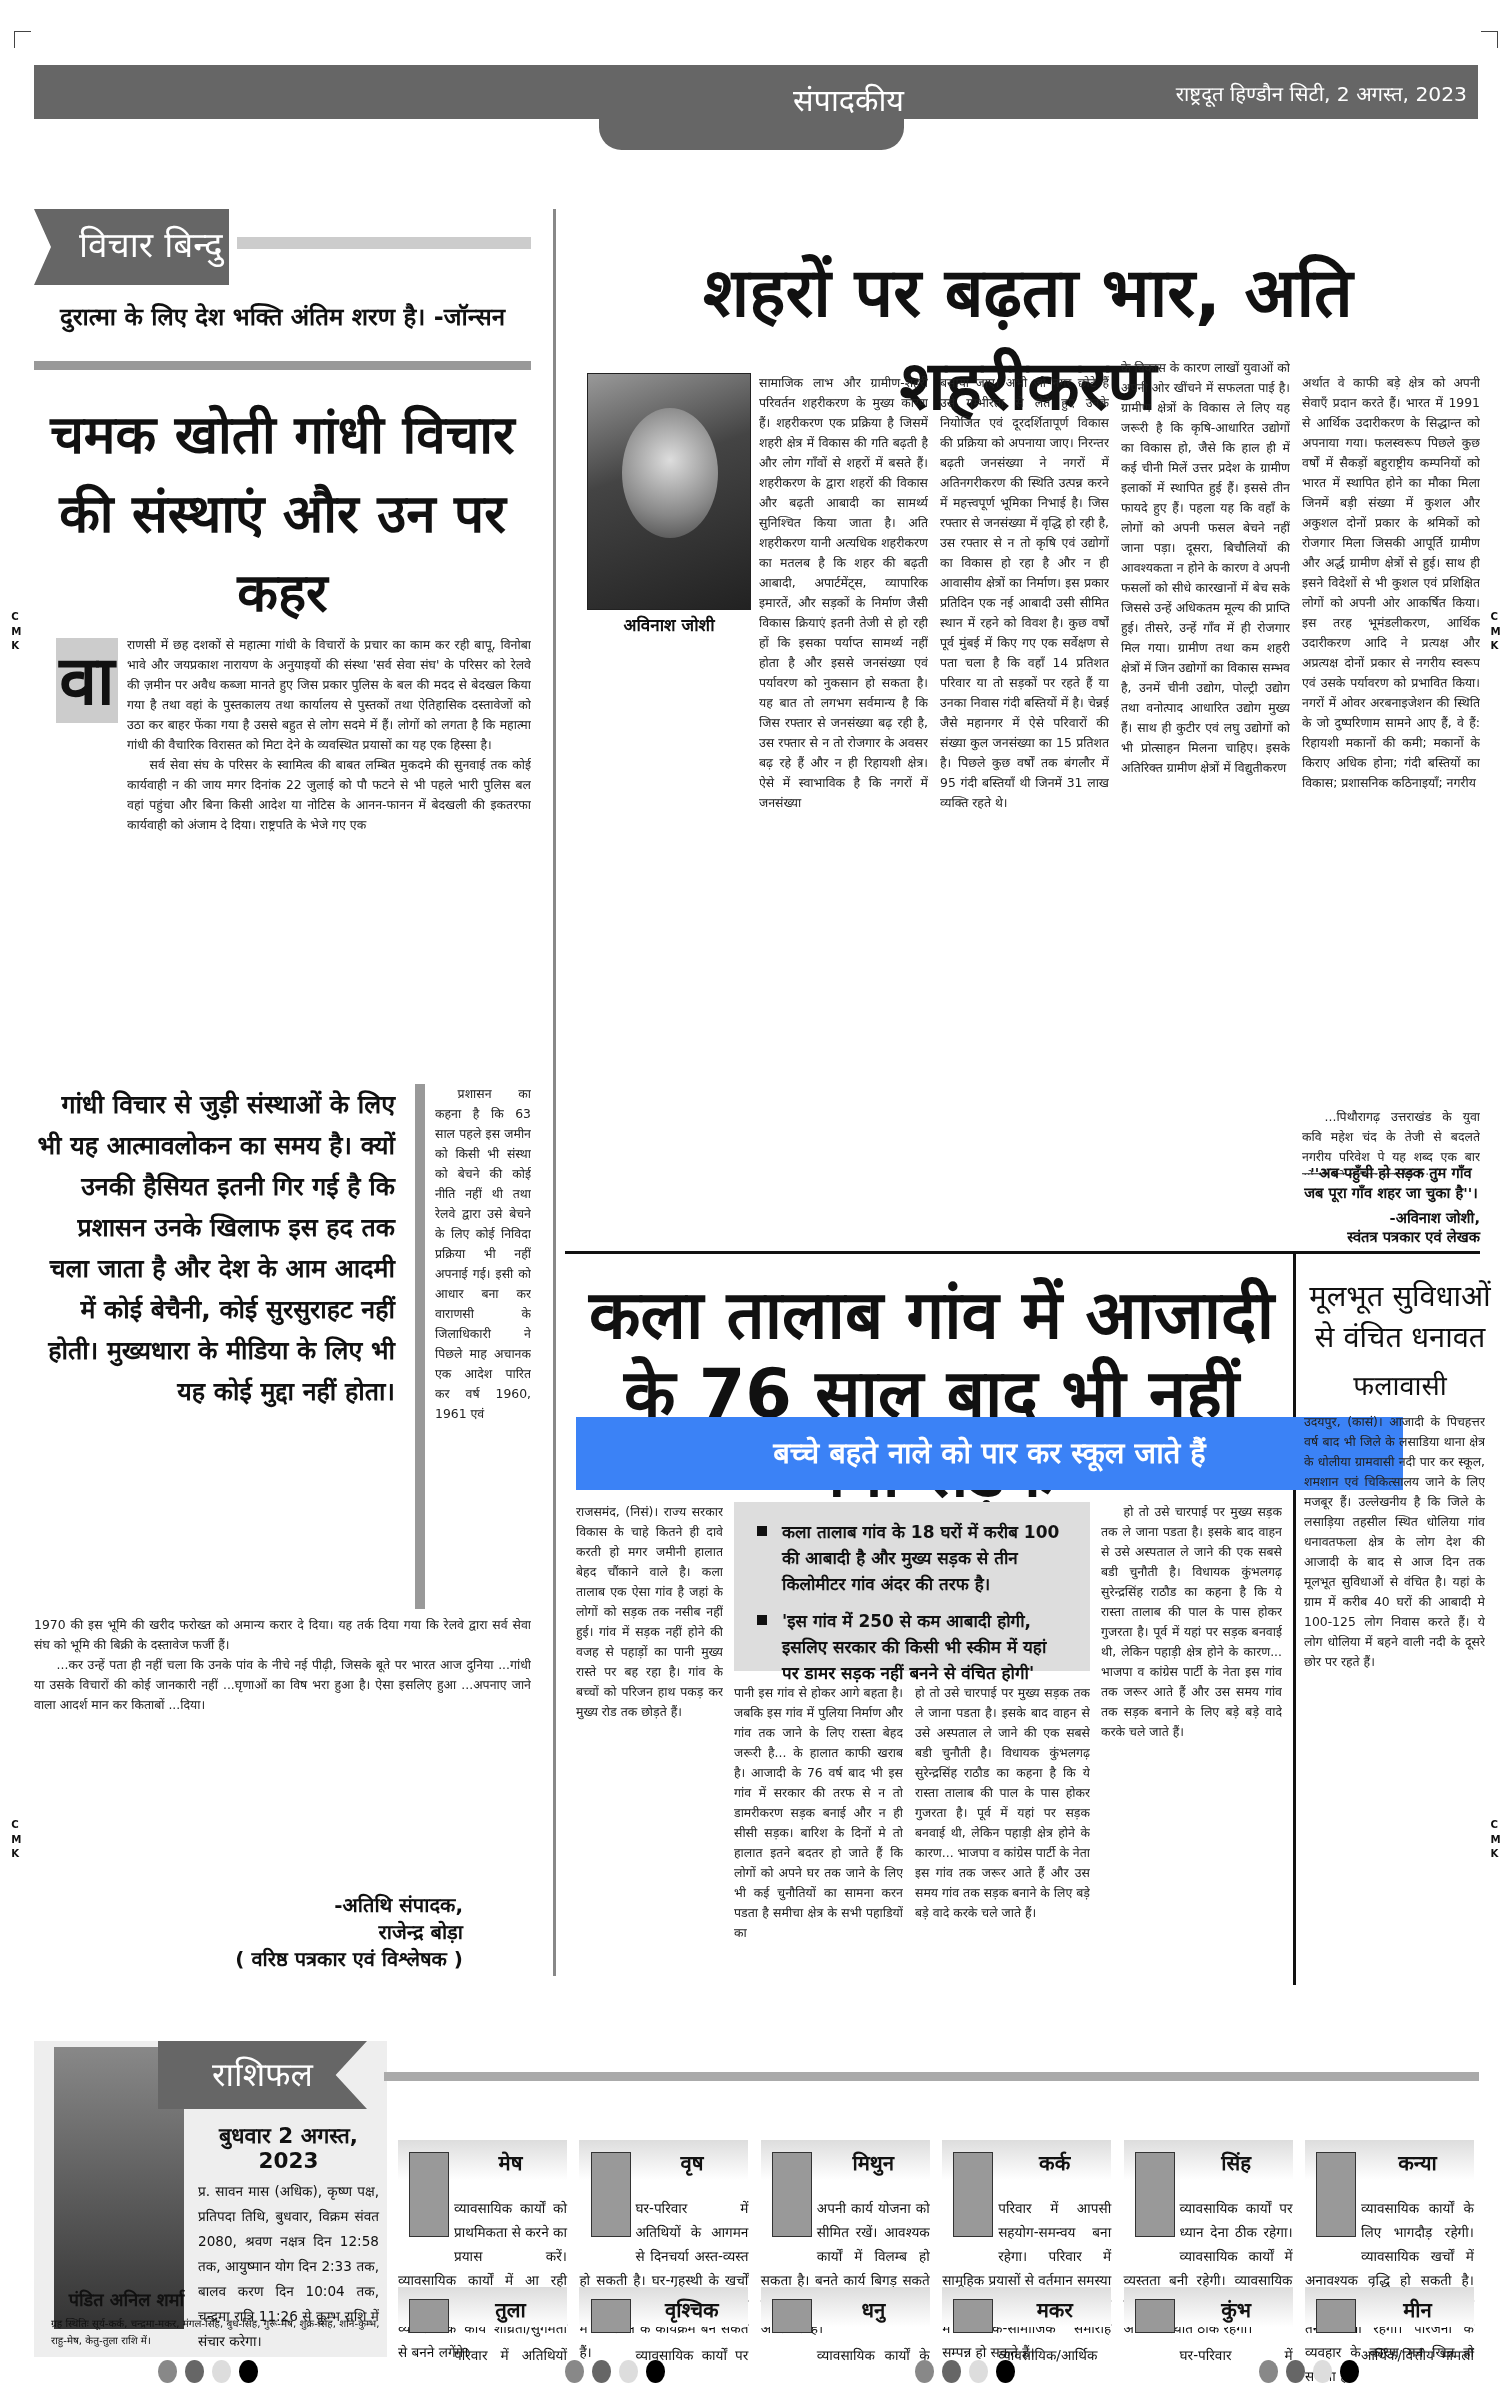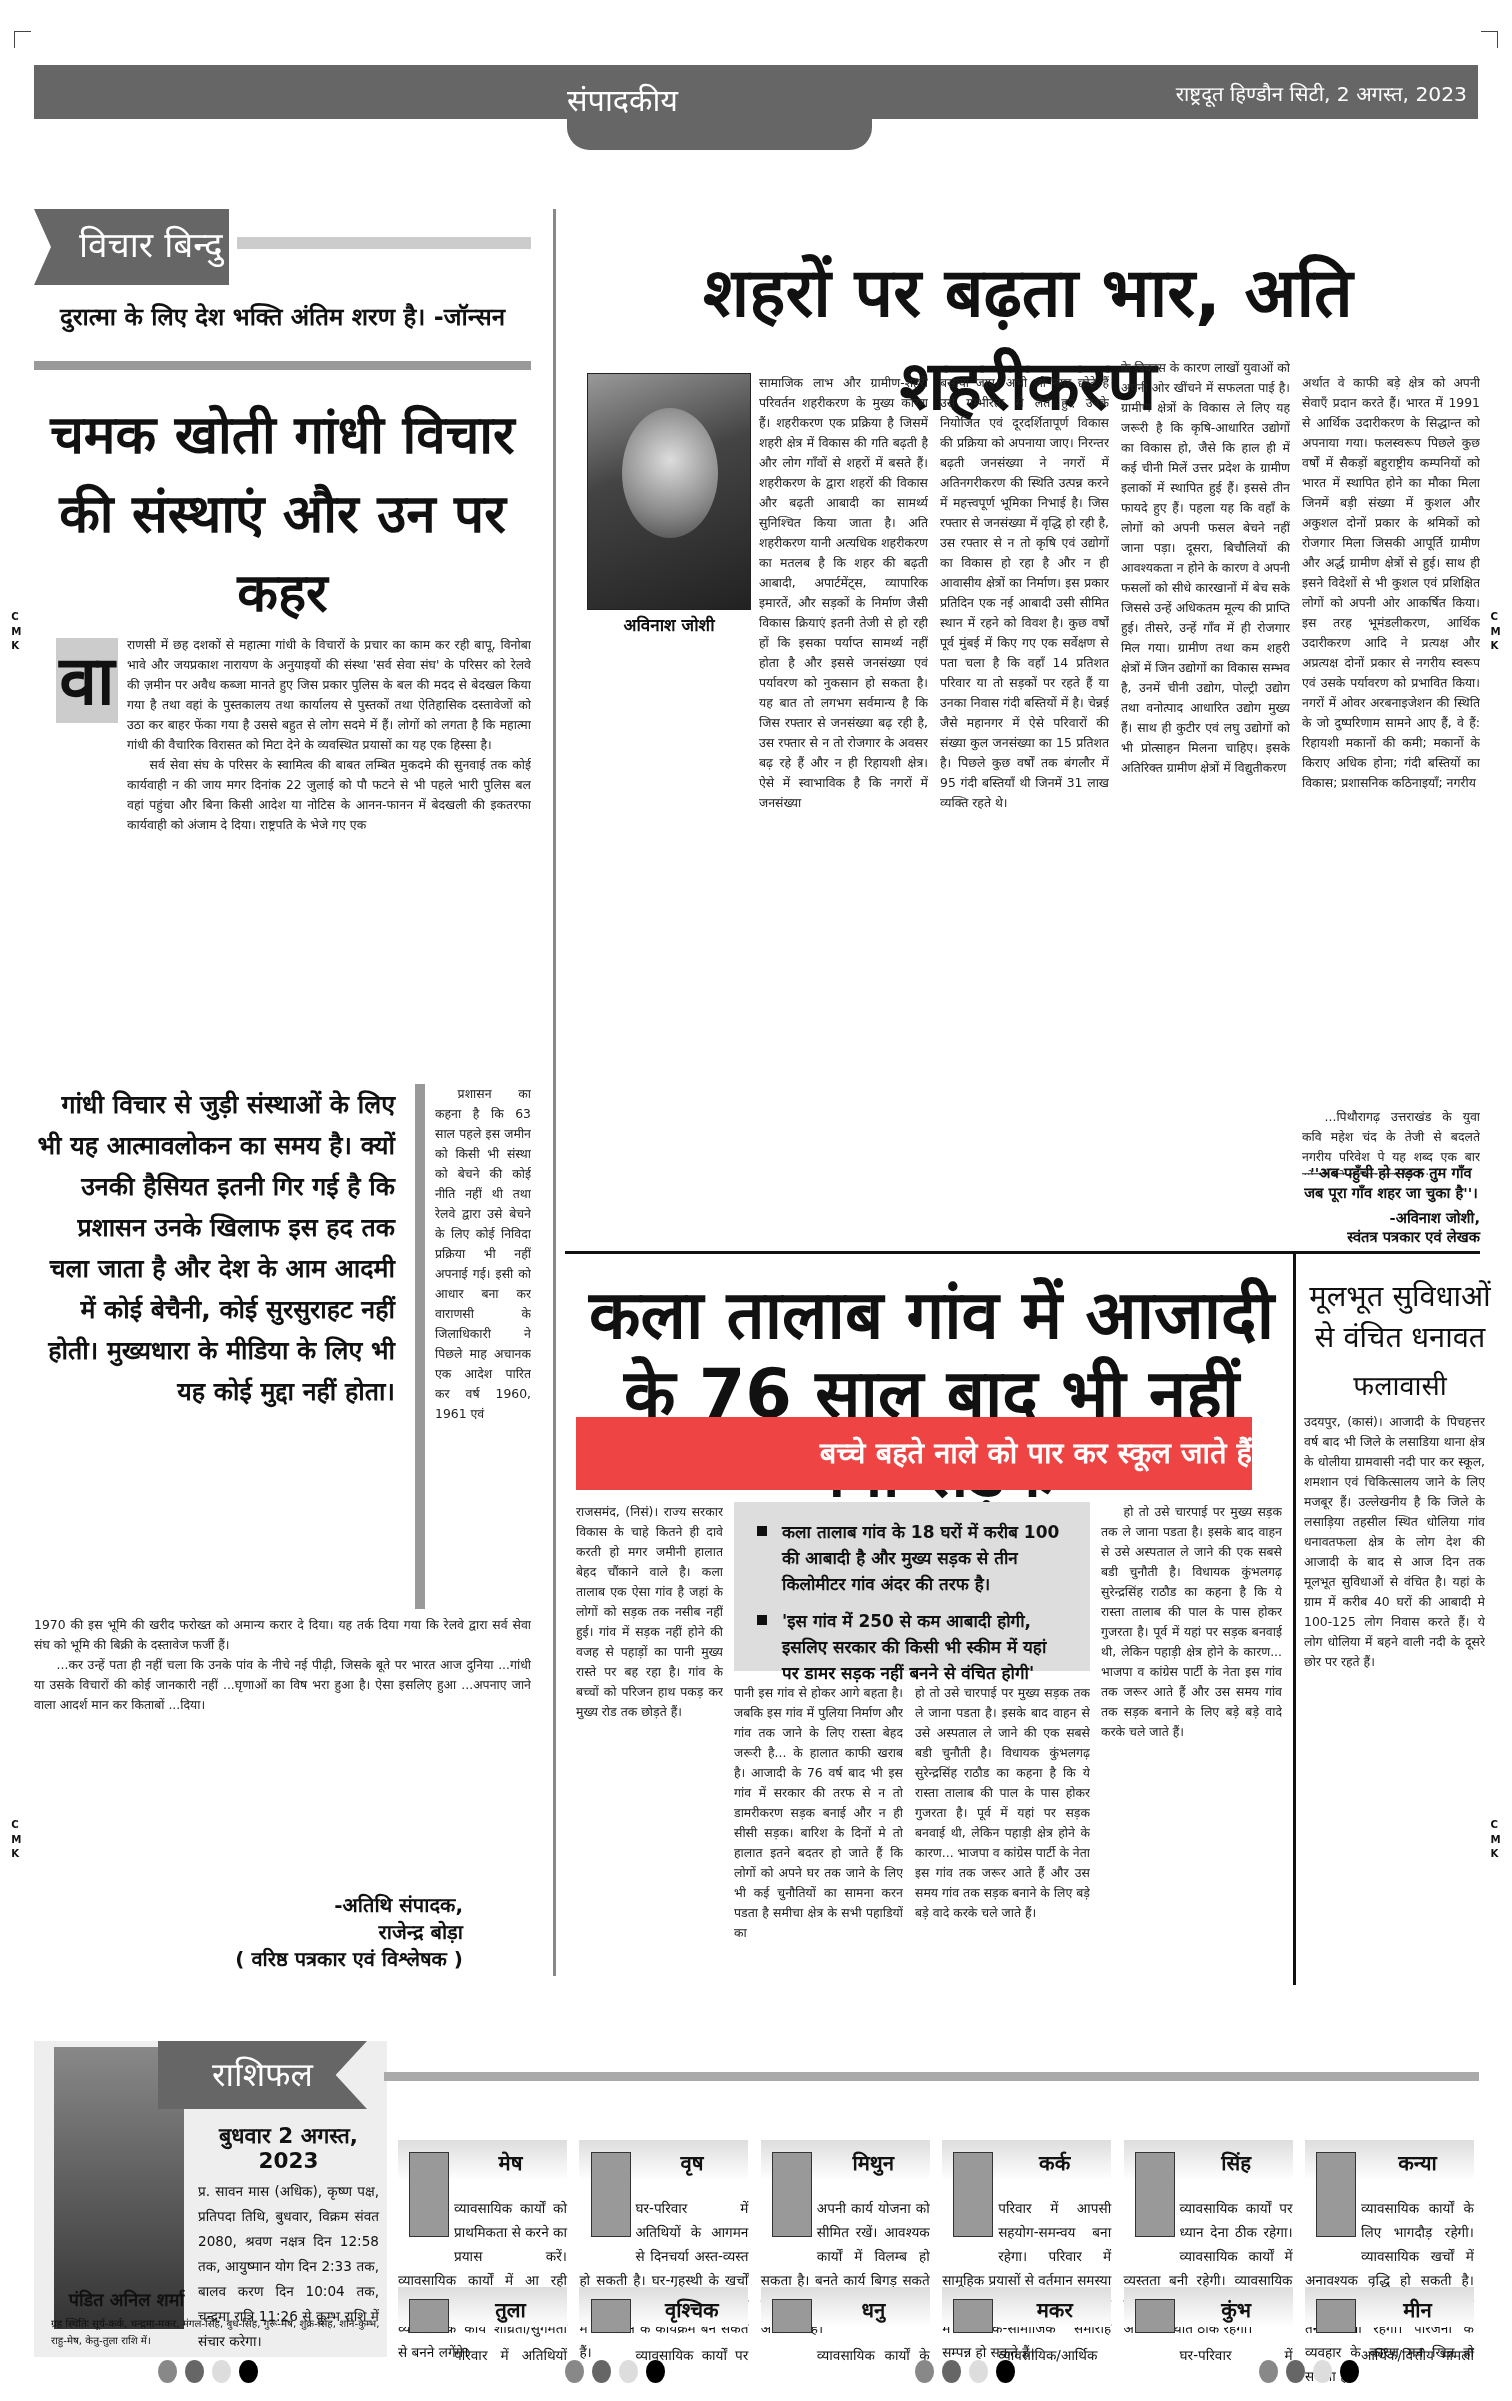--- a/index.html
+++ b/index.html
@@ -2,40 +2,40 @@
 <html style="font-size:9px"><head>
 <meta charset="utf-8">
 <style>
 *{box-sizing:border-box;margin:0;padding:0}
 html,body{width:1512px;height:2401px;background:#fff;overflow:hidden}
 body{font-family:"DejaVu Sans","Liberation Sans",sans-serif;color:#111;position:relative}
 .abs{position:absolute}
 .txt{font-size:12.4px;line-height:20px;text-align:justify;color:#222}
 .txt p{text-indent:22.6px}
 .topbar{left:34px;top:65px;width:1444px;height:54px;background:#666}
-.topbar-tab{left:567px;top:65px;width:305px;height:85px;background:#666;border-radius:0 0 22.6px 22.6px;color:#fff;font-size:30.5px;text-align:left;line-height:71px}
+.topbar-tab{left:599px;top:65px;width:305px;height:85px;background:#666;border-radius:0 0 22.6px 22.6px;color:#fff;font-size:30.5px;text-align:right;line-height:71px}
 .dateline{right:45px;top:79px;color:#fff;font-size:20.3px}
 .crop{width:17px;height:17px;border-left:1.1px solid #444;border-top:1.1px solid #444}
 .vbar{background:#888}
 .vichar-tab{left:34px;top:209px;width:195px;height:76px;background:#666;clip-path:polygon(0 0,100% 0,100% 100%,0 100%,17px 50%);color:#fff;font-size:35px;line-height:73px;padding-left:45px}
 .vichar-line{left:237px;top:237px;width:294px;height:12.4px;background:#ccc}
 .quote{left:34px;top:299px;width:497px;text-align:center;font-size:24px;font-weight:bold}
 .quote-rule{left:34px;top:361px;width:497px;height:9px;background:#999}
 .h-left{left:34px;top:395px;width:497px;text-align:center;font-size:53px;font-weight:bold;line-height:79px}
 .dropcap{left:56px;top:638px;width:62px;height:85px;background:#ccc;font-size:68px;font-weight:bold;text-align:center;line-height:85px}
 .main-h{left:565px;top:243px;width:926px;text-align:center;font-size:68px;font-weight:bold}
 .photo{left:587px;top:373px;width:164px;height:237px;background:linear-gradient(160deg,#999 0%,#444 40%,#222 100%);border:1.1px solid #222}
 .photo-face{position:absolute;left:34px;top:34px;width:96px;height:130px;border-radius:50%;background:radial-gradient(circle at 50% 40%,#ddd,#888 60%,#444)}
 .byline{left:587px;top:613px;width:164px;text-align:center;font-size:17px;font-weight:bold}
 .pullq{left:34px;top:1084px;width:361px;text-align:right;font-size:25px;font-weight:bold;line-height:41px}
 .pull-bar{left:415px;top:1084px;width:10.2px;height:525px;background:#999}
 .ed-credit{left:169px;top:1892px;width:294px;text-align:right;font-size:20px;font-weight:bold;line-height:27px}
 .rule-h{height:3.4px;background:#111}
 .kt-h{left:576px;top:1276px;width:711px;text-align:center;font-size:67px;font-weight:bold;line-height:79px}
-.kt-sub{left:576px;top:1417px;width:676px;height:73px;background:#ef4444;color:#fff;text-align:right;font-size:29px;font-weight:bold;line-height:73px}
+.kt-sub{left:576px;top:1417px;width:827px;height:73px;background:#3b82f6;color:#fff;text-align:center;font-size:29px;font-weight:bold;line-height:73px}
 .kt-box{left:734px;top:1502px;width:356px;height:169px;background:#ddd;padding:17px 22.6px}
 .kt-box li{list-style:none;font-size:17px;font-weight:bold;line-height:26px;margin-bottom:11.3px;position:relative;padding-left:25.4px}
 .kt-box li::before{content:"";position:absolute;left:0;top:6.8px;width:10.2px;height:10.2px;background:#111}
 .side-h{left:1304px;top:1276px;width:192px;text-align:center;font-size:29px;line-height:41px}
 .side-place{left:1304px;top:1366px;width:192px;text-align:center;font-size:27px}
 .rashi-tab{left:158px;top:2041px;width:209px;height:68px;background:#666;color:#fff;font-size:33px;line-height:68px;text-align:center;clip-path:polygon(0 0,100% 0,85% 50%,100% 100%,0 100%)}
 .rashi-line{left:384px;top:2072px;width:1095px;height:9px;background:#aaa}
 .rashi-panel{left:34px;top:2041px;width:353px;height:316px;background:#eee}
 .pandit-photo{left:54px;top:2047px;width:130px;height:282px;background:linear-gradient(180deg,#888,#333)}
 .pandit-name{left:56px;top:2123px;width:141px;font-size:18px;font-weight:bold;text-align:center;top:2287px}

